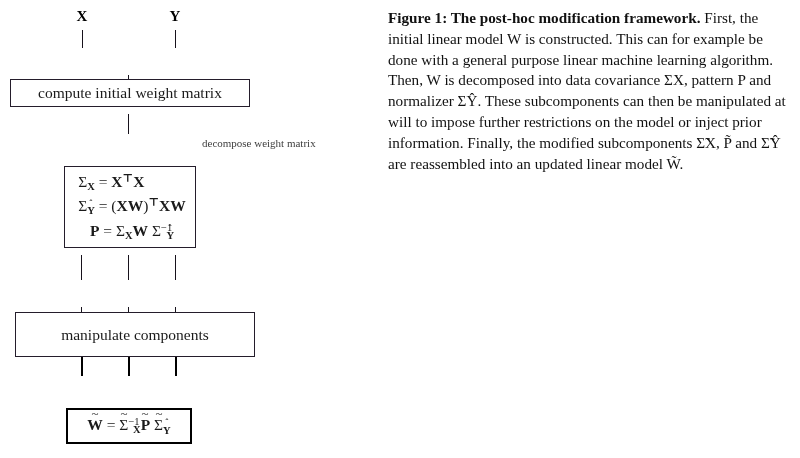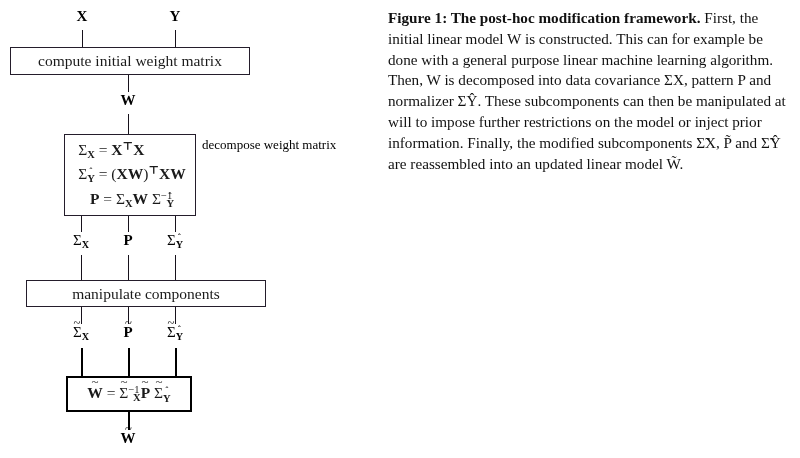--- a/index.html
+++ b/index.html
@@ -33,20 +33,21 @@
   .box {
     position: absolute;
     box-sizing: border-box;
     background: #ffffff;
     border: 1.5px solid #241d2b;
     display: flex;
     align-items: center;
     justify-content: center;
     text-align: center;
     z-index: 3;
+    margin-top: 32px;
   }
   .box.heavy {
     border: 2.2px solid #000000;
   }
   .box-label {
     font-size: 15.5px;
     line-height: 1.15;
     white-space: nowrap;
   }
 
@@ -68,23 +69,23 @@
     white-space: nowrap;
     z-index: 2;
     background: #ffffff;
     padding: 0 2px;
     color: #000;
   }
 
   
   .side-label {
     position: absolute;
-    font-size: 13px;
-    white-space: nowrap;
-    color: #000000;
+    font-size: 11px;
+    white-space: nowrap;
+    color: #404040;
     z-index: 2;
   }
 
   
   .m {
     font-family: "Liberation Serif", "DejaVu Serif", serif;
   }
   .bf { font-weight: bold; }
   .sub {
     font-size: 0.68em;
@@ -227,21 +228,21 @@
       <span class="m bf">P</span>
     </div>
     <div class="wire-label" style="left:175px; top:232px;">
       <span class="m">Σ</span><span class="subhat"><span class="hat-wrap"><span class="ht">ˆ</span><span class="m bf">Y</span></span></span>
     </div>
 
     <div class="vline" style="left:81px; top:255px; height:25px;"></div>
     <div class="vline" style="left:128px; top:255px; height:25px;"></div>
     <div class="vline" style="left:175px; top:255px; height:25px;"></div>
 
-    <div class="box" style="left:26px; top:280px; width:240px; height:27px;">
+    <div class="box" style="left:15px; top:280px; width:240px; height:45px;">
       <span class="box-label">manipulate components</span>
     </div>
 
     <div class="vline" style="left:81px; top:307px; height:18px;"></div>
     <div class="vline" style="left:128px; top:307px; height:18px;"></div>
     <div class="vline" style="left:175px; top:307px; height:18px;"></div>
 
     <div class="wire-label" style="left:81px; top:324px;">
       <span class="tilde-wrap"><span class="tld">~</span><span class="m">Σ</span></span><span class="sub">X</span>
     </div>

